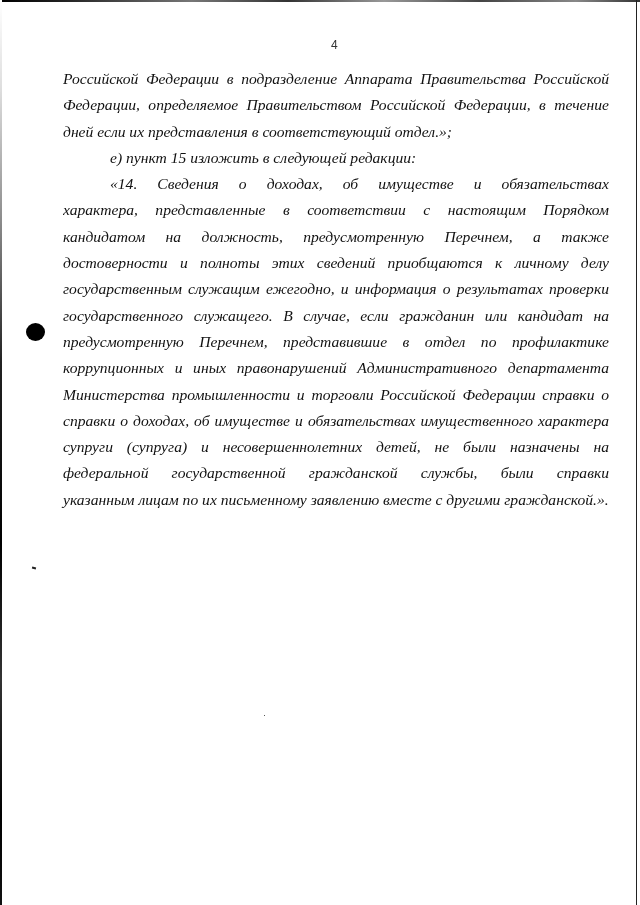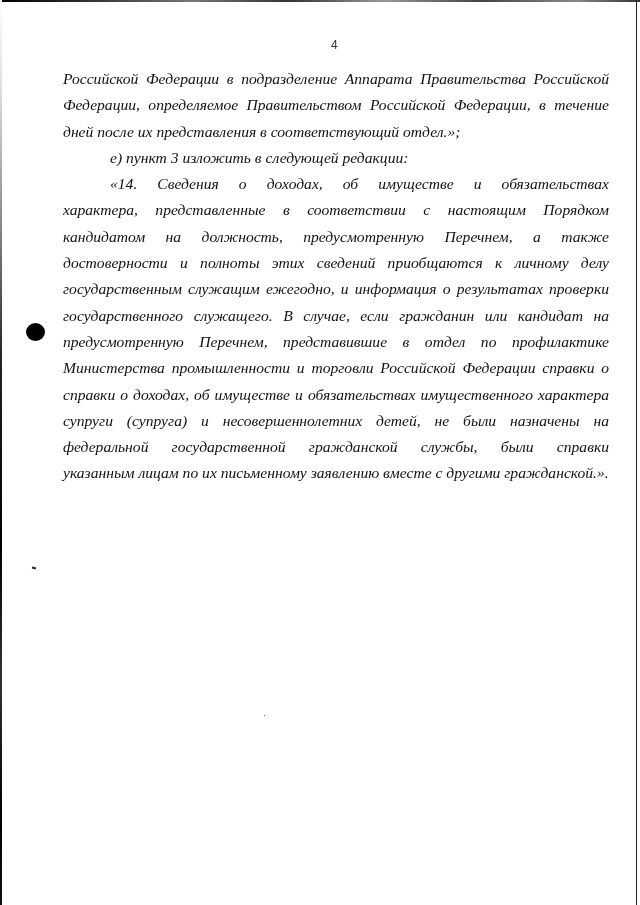--- a/index.html
+++ b/index.html
@@ -107,28 +107,29 @@
 
   <div class="page-number">4</div>
 
   <div class="punch-hole"></div>
   <div class="speck"></div>
   <div class="speck2"></div>
 
   <div class="body-text">
     <span class="line justify">Российской Федерации в подразделение Аппарата Правительства Российской</span>
     <span class="line justify">Федерации, определяемое Правительством Российской Федерации, в течение пяти</span>
-    <span class="line">дней после их представления в соответствующий отдел.»;</span>
-    <span class="line indent">е) пункт 3 изложить в следующей редакции:</span>
+    <span class="line">дней если их представления в соответствующий отдел.»;</span>
+    <span class="line indent">е) пункт 15 изложить в следующей редакции:</span>
     <span class="line justify indent">«14. Сведения о доходах, об имуществе и обязательствах имущественного</span>
     <span class="line justify">характера, представленные в соответствии с настоящим Порядком гражданином или</span>
     <span class="line justify">кандидатом на должность, предусмотренную Перечнем, а также представляемые</span>
     <span class="line justify">достоверности и полноты этих сведений приобщаются к личному делу</span>
     <span class="line justify">государственным служащим ежегодно, и информация о результатах проверки</span>
     <span class="line justify">государственного служащего. В случае, если гражданин или кандидат на должность,</span>
     <span class="line justify">предусмотренную Перечнем, представившие в отдел по профилактике</span>
+    <span class="line justify">коррупционных и иных правонарушений Административного департамента</span>
     <span class="line justify">Министерства промышленности и торговли Российской Федерации справки о своих</span>
     <span class="line justify">справки о доходах, об имуществе и обязательствах имущественного характера своих</span>
     <span class="line justify">супруги (супруга) и несовершеннолетних детей, не были назначены на должность</span>
     <span class="line justify">федеральной государственной гражданской службы, были справки возвращаются</span>
     <span class="line">указанным лицам по их письменному заявлению вместе с другими гражданской.».</span>
   </div>
 </div>
 
 </body></html>

